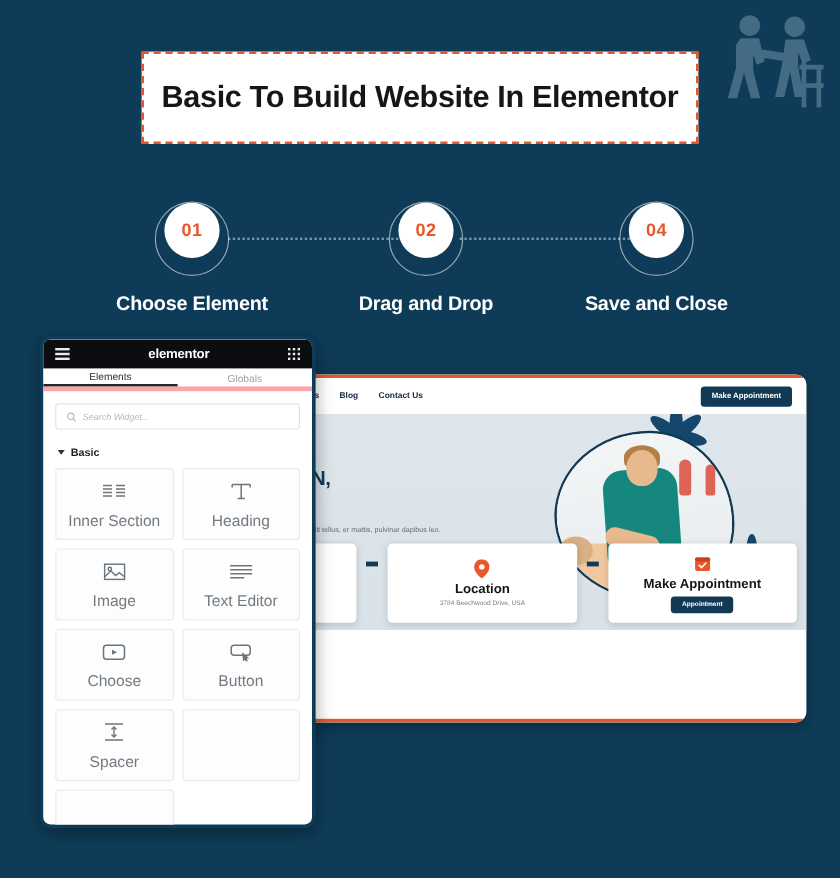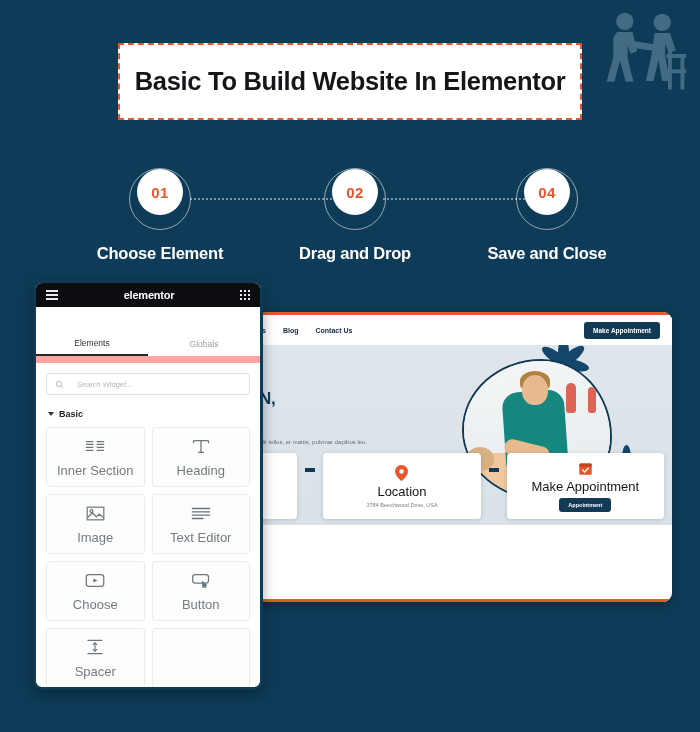--- a/index.html
+++ b/index.html
@@ -117,21 +117,21 @@
     position: absolute; left: 0; bottom: 0; width: 100%; height: 74px;
     display: flex; gap: 8px; padding: 0 8px 6px 8px; align-items: flex-end;
   }
   .info-card {
     flex: 1; background: #ffffff; border-radius: 4px; height: 66px;
     box-shadow: 0 1px 5px rgba(0,0,0,.14);
     display: flex; flex-direction: column; align-items: center; justify-content: center;
     gap: 3px; padding: 4px;
   }
   .card-icon { height: 16px; display: flex; align-items: center; justify-content: center; }
-  .card-title { font-size: 13px; font-weight: normal; color: #15161a; white-space: nowrap; }
+  .card-title { font-size: 11px; font-weight: bold; color: #15161a; white-space: nowrap; }
   .card-sub { font-size: 5.5px; color: #77828b; white-space: nowrap; }
   .card-btn { background: #123a55; color: #fff; font-size: 5.5px; font-weight: bold;
     padding: 4px 9px; border-radius: 3px; margin-top: 1px; }
   .card-divider { width: 10px; height: 4px; background: #123a55; align-self: center; margin-bottom: 30px; }
   .site-bottomline { position: absolute; left: 0; bottom: 0; width: 100%; height: 3px; background: #e8562a; }
 
   
   .panel {
     position: absolute; left: 33px; top: 280px; width: 230px; height: 410px;
     background: #ffffff; border: 3px solid #0e3c58; border-radius: 9px;
@@ -139,31 +139,31 @@
   }
   .panel-header {
     height: 24px; background: #0c0d10; display: flex; align-items: center;
     justify-content: space-between; padding: 0 10px;
   }
   .panel-logo { color: #ffffff; font-size: 11px; font-weight: bold; letter-spacing: -.2px; }
   .hamburger span { display: block; width: 12px; height: 1.7px; background: #e9eaec; margin: 2px 0; }
   .grid-icon { display: grid; grid-template-columns: repeat(3,2.4px); gap: 1.4px; }
   .grid-icon i { display: block; width: 2.4px; height: 2.4px; background: #e9eaec; }
 
-  .panel-tabs { display: flex; height: 32px; border-bottom: 7px solid #fca5a5; margin-top: 24px; }
+  .panel-tabs { display: flex; height: 19px; border-bottom: 4px solid #fca5a5; }
   .panel-tab {
     flex: 1; display: flex; align-items: center; justify-content: center;
     font-size: 8.5px; color: #9aa3ab;
   }
   .panel-tab.active { color: #2c3338; border-bottom: 2px solid #23282d; }
 
   .panel-body { padding: 10px; }
   .search-box {
     height: 22px; border: 1px solid #e0e3e6; border-radius: 3px;
-    display: flex; align-items: center; gap: 13px; padding: 0 8px;
+    display: flex; align-items: center; gap: 5px; padding: 0 8px;
   }
   .search-placeholder { font-size: 7.5px; color: #b2b8bd; font-style: italic; }
   .section-head { display: flex; align-items: center; gap: 5px; margin: 14px 0 8px 2px; }
   .caret { width: 0; height: 0; border-left: 3.5px solid transparent; border-right: 3.5px solid transparent;
     border-top: 4.5px solid #2c3338; }
   .section-title { font-size: 9px; font-weight: bold; color: #1d2327; }
 
   .widget-grid { display: grid; grid-template-columns: 1fr 1fr; gap: 7px; }
   .widget-tile {
     height: 60px; border: 1px solid #e9ecee; border-radius: 3px; background: #fdfdfd;

